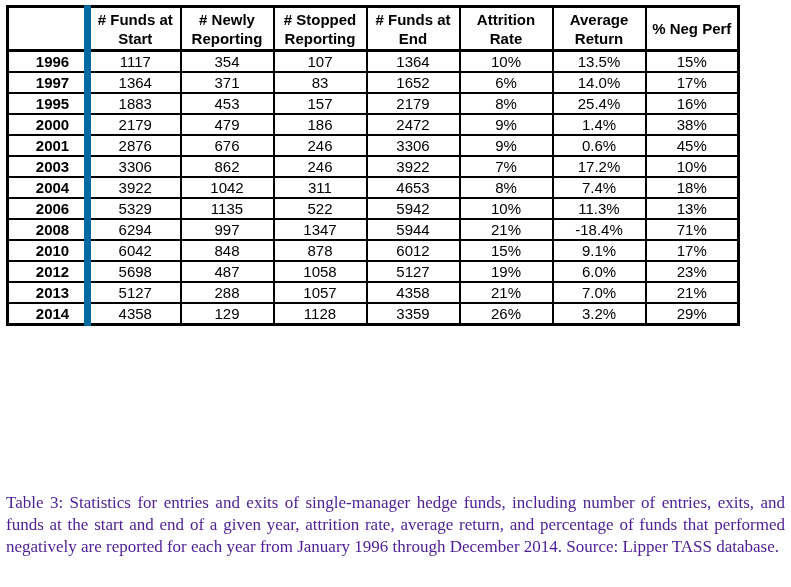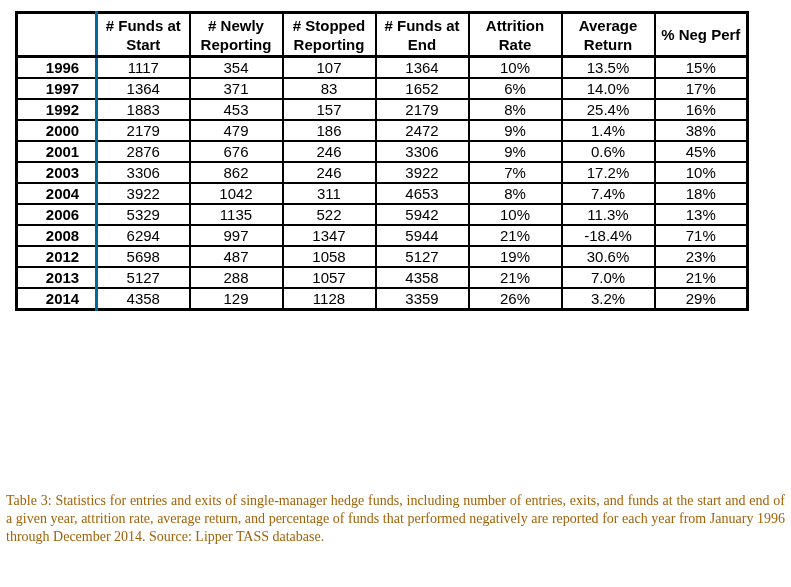--- a/index.html
+++ b/index.html
@@ -10,23 +10,22 @@
   body {
     position: relative;
     width: 791px;
     height: 587px;
     font-family: "Liberation Sans", sans-serif;
     color: #000000;
     overflow: hidden;
   }
   .table-wrap {
     position: absolute;
-    left: 15px;
+    left: 6px;
     top: 5px;
-    margin-top: 6px;
   }
   table.stats-table {
     border-collapse: collapse;
     table-layout: fixed;
     border: 3px solid #000000;
   }
   col.col-year { width: 80px; }
   col.col-data { width: 93px; }
   .stats-table th, .stats-table td {
     border: 2px solid #000000;
@@ -37,41 +36,41 @@
     white-space: nowrap;
   }
   .stats-table thead th {
     height: 41px;
     font-size: 15px;
     font-weight: bold;
     line-height: 19px;
     border-bottom: 3px solid #000000;
   }
   .stats-table .year-cell {
-    border-right: 3px solid #0369a1;
+    border-right: 7px solid #0369a1;
     font-weight: bold;
     padding-left: 12px;
   }
   .stats-table tbody th,
   .stats-table tbody td {
     height: 19px;
     font-size: 15px;
     line-height: 19px;
   }
   .caption {
     position: absolute;
     left: 6px;
     top: 492px;
     width: 779px;
     margin: 0;
     font-family: "Liberation Serif", serif;
-    font-size: 14px;
+    font-size: 17px;
     line-height: 1.28;
     text-align: justify;
-    color: #a16207;
+    color: #4c1d95;
   }
 </style>
 </head>
 <body>
 
 <div class="table-wrap">
   <table class="stats-table">
     <colgroup>
       <col class="col-year">
       <col class="col-data">
@@ -129,21 +128,21 @@
           <th class="year-cell">1997</th>
           <td>1364</td>
           <td>371</td>
           <td>83</td>
           <td>1652</td>
           <td>6%</td>
           <td>14.0%</td>
           <td>17%</td>
         </tr>
         <tr>
-          <th class="year-cell">1992</th>
+          <th class="year-cell">1995</th>
           <td>1883</td>
           <td>453</td>
           <td>157</td>
           <td>2179</td>
           <td>8%</td>
           <td>25.4%</td>
           <td>16%</td>
         </tr>
         <tr>
           <th class="year-cell">2000</th>
@@ -199,27 +198,37 @@
           <th class="year-cell">2008</th>
           <td>6294</td>
           <td>997</td>
           <td>1347</td>
           <td>5944</td>
           <td>21%</td>
           <td>-18.4%</td>
           <td>71%</td>
         </tr>
         <tr>
+          <th class="year-cell">2010</th>
+          <td>6042</td>
+          <td>848</td>
+          <td>878</td>
+          <td>6012</td>
+          <td>15%</td>
+          <td>9.1%</td>
+          <td>17%</td>
+        </tr>
+        <tr>
           <th class="year-cell">2012</th>
           <td>5698</td>
           <td>487</td>
           <td>1058</td>
           <td>5127</td>
           <td>19%</td>
-          <td>30.6%</td>
+          <td>6.0%</td>
           <td>23%</td>
         </tr>
         <tr>
           <th class="year-cell">2013</th>
           <td>5127</td>
           <td>288</td>
           <td>1057</td>
           <td>4358</td>
           <td>21%</td>
           <td>7.0%</td>

